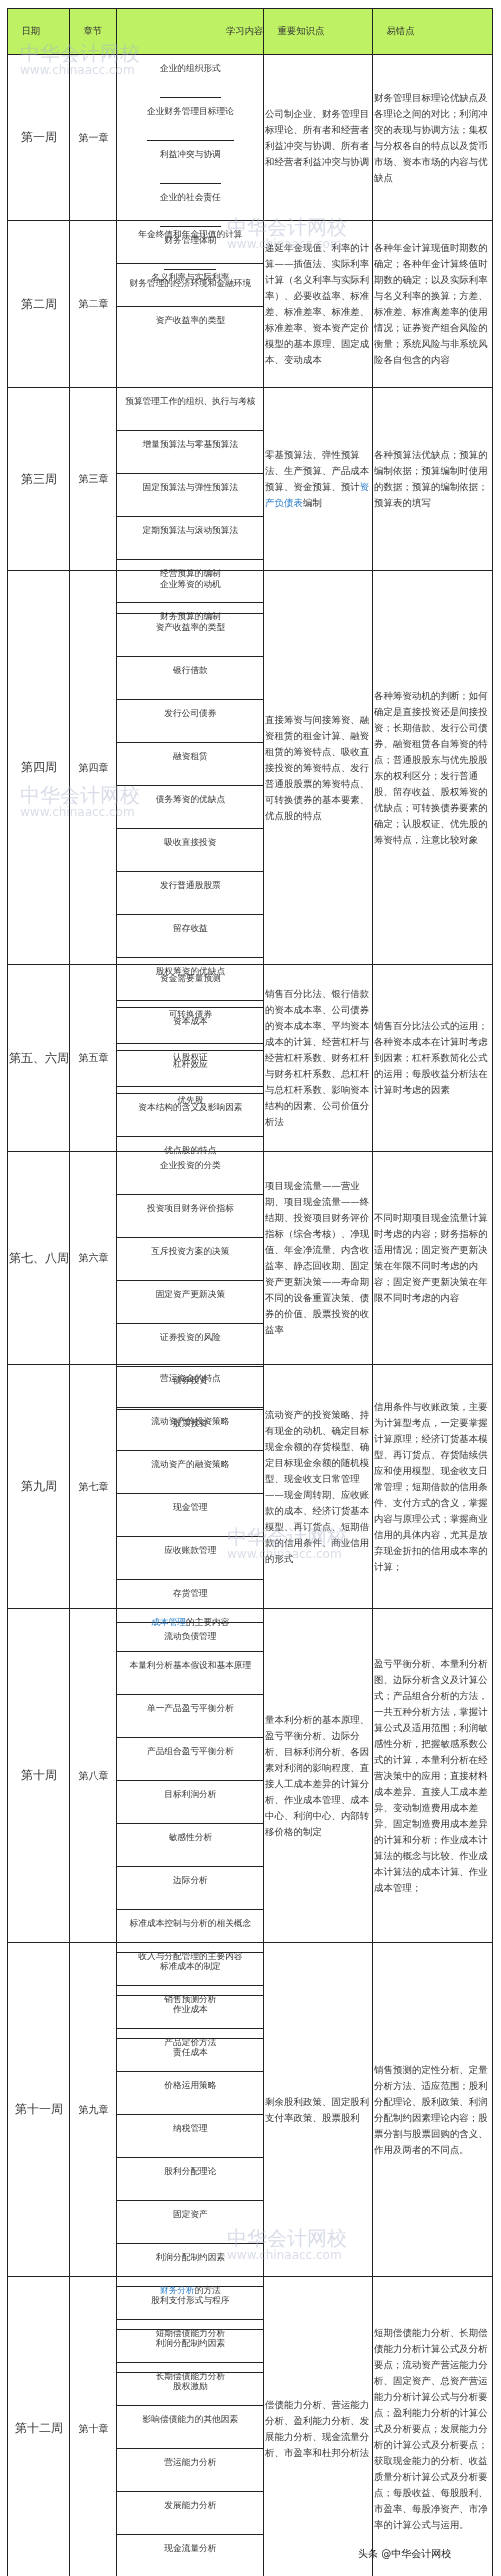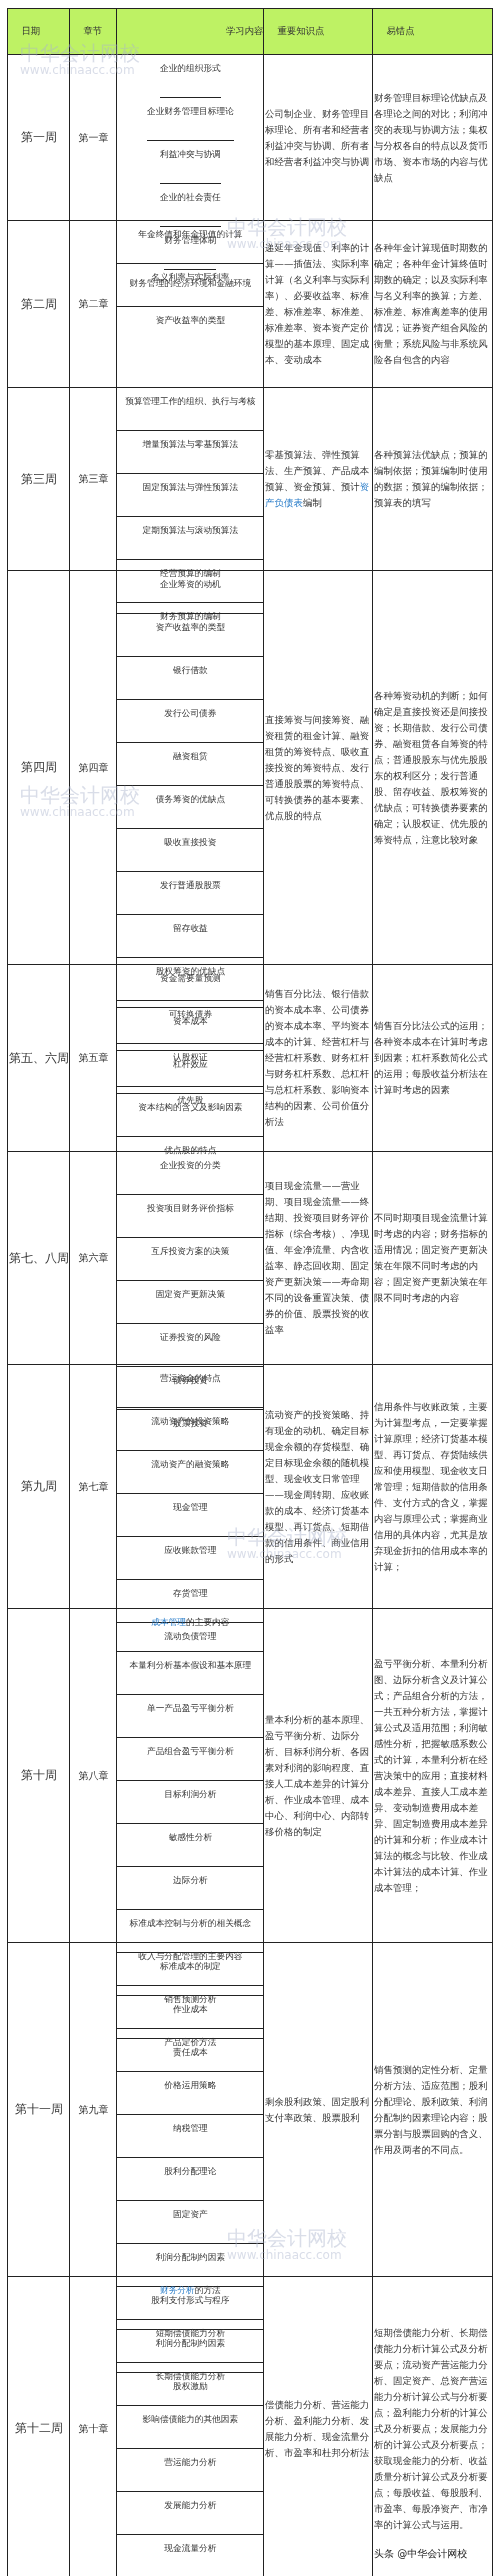--- a/index.html
+++ b/index.html
@@ -18,21 +18,21 @@
   .col-err { width: 120px; }
   .subs { display: flex; flex-direction: column; height: 100%; }
   .sub { border-bottom: 0.7px solid #222222; box-sizing: border-box; text-align: center;
          font-size: 8.7px; padding-top: 8px; height: 43px; flex: 0 0 auto; }
   .sub:last-child { border-bottom: none; flex: 1 1 auto; }
   .txt { font-size: 9.4px; line-height: 16px; padding: 2.7px 0.7px; text-align: left; letter-spacing: 0.1px; }
   .hl { color: #2a7dc9; }
   td.content-cell { height: 0.7px; }
   .wm { position: absolute; color: rgba(170,180,205,0.45); font-size: 20px; pointer-events: none; }
   .wm small { display: block; font-size: 12px; margin-top: -4px; }
-  .footer-tag { position: absolute; left: 374px; top: 2547px; font-size: 10px; color: #222; }
+  .footer-tag { position: absolute; left: 358px; top: 2547px; font-size: 10px; color: #222; }
 </style>
 </head>
 <body>
 
 <div class="page">
   <table class="plan" id="plan">
     <colgroup>
       <col style="width:62px">
         <col style="width:47px">
         <col style="width:147px">

